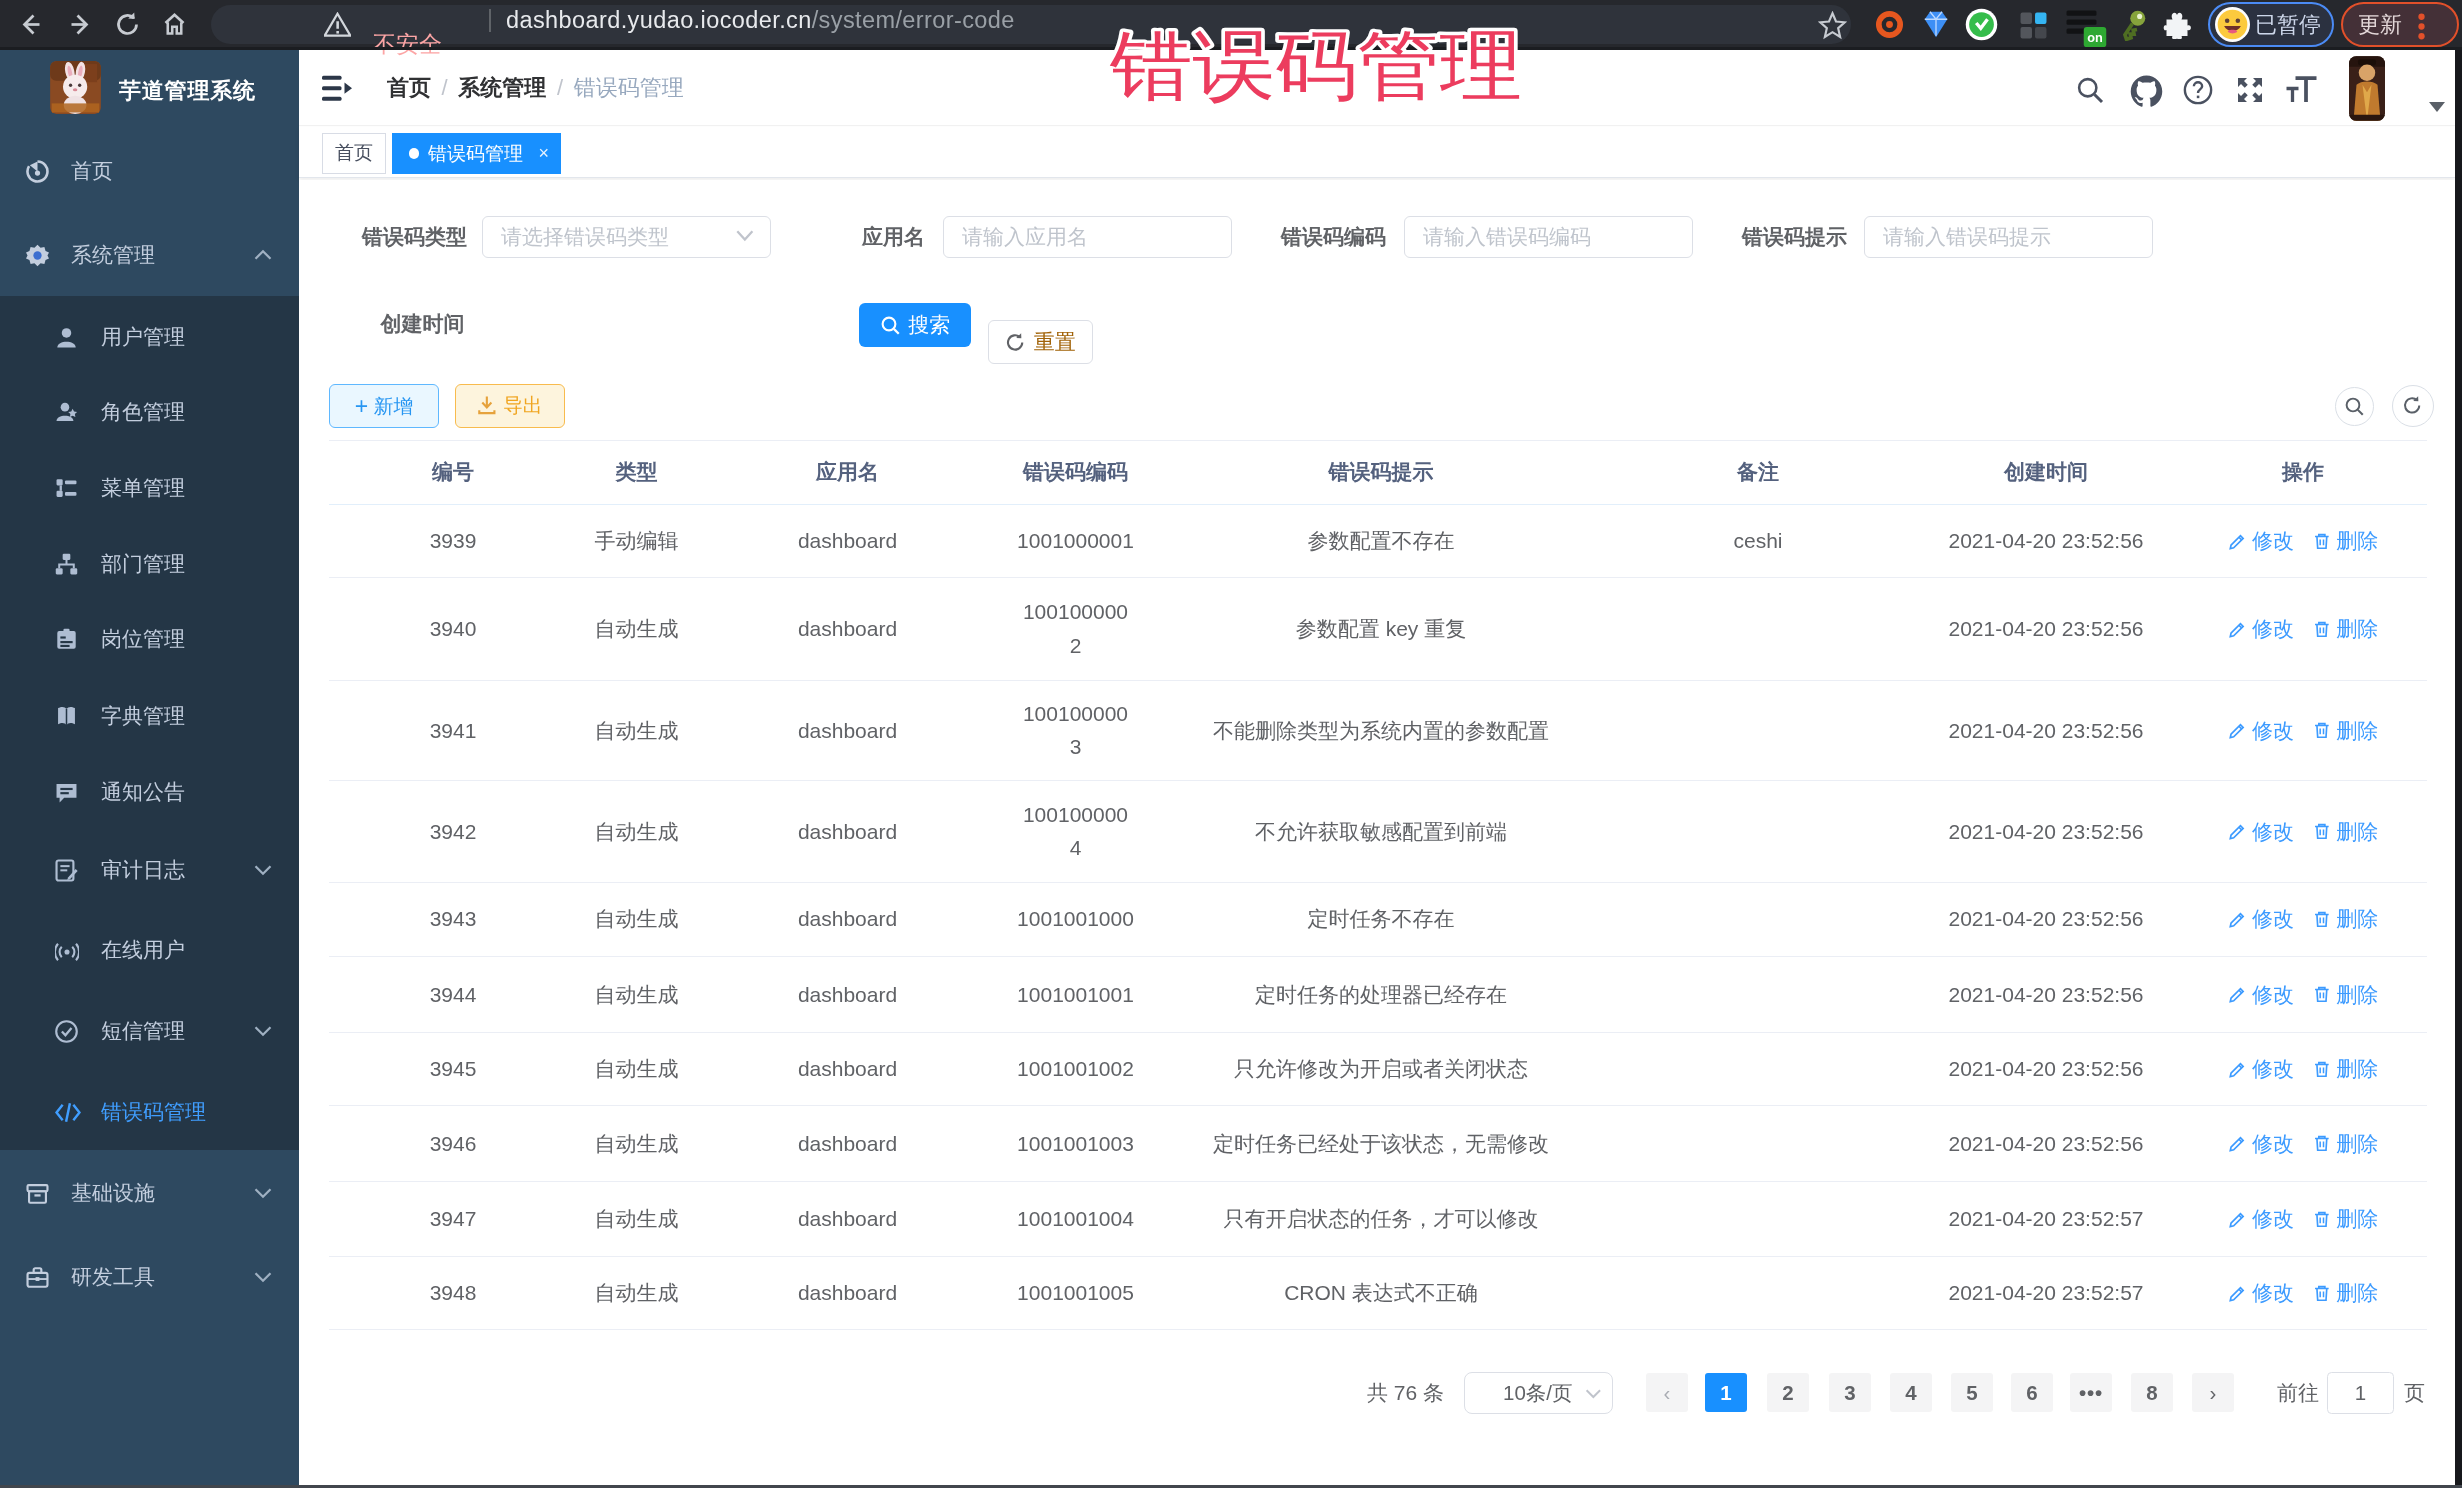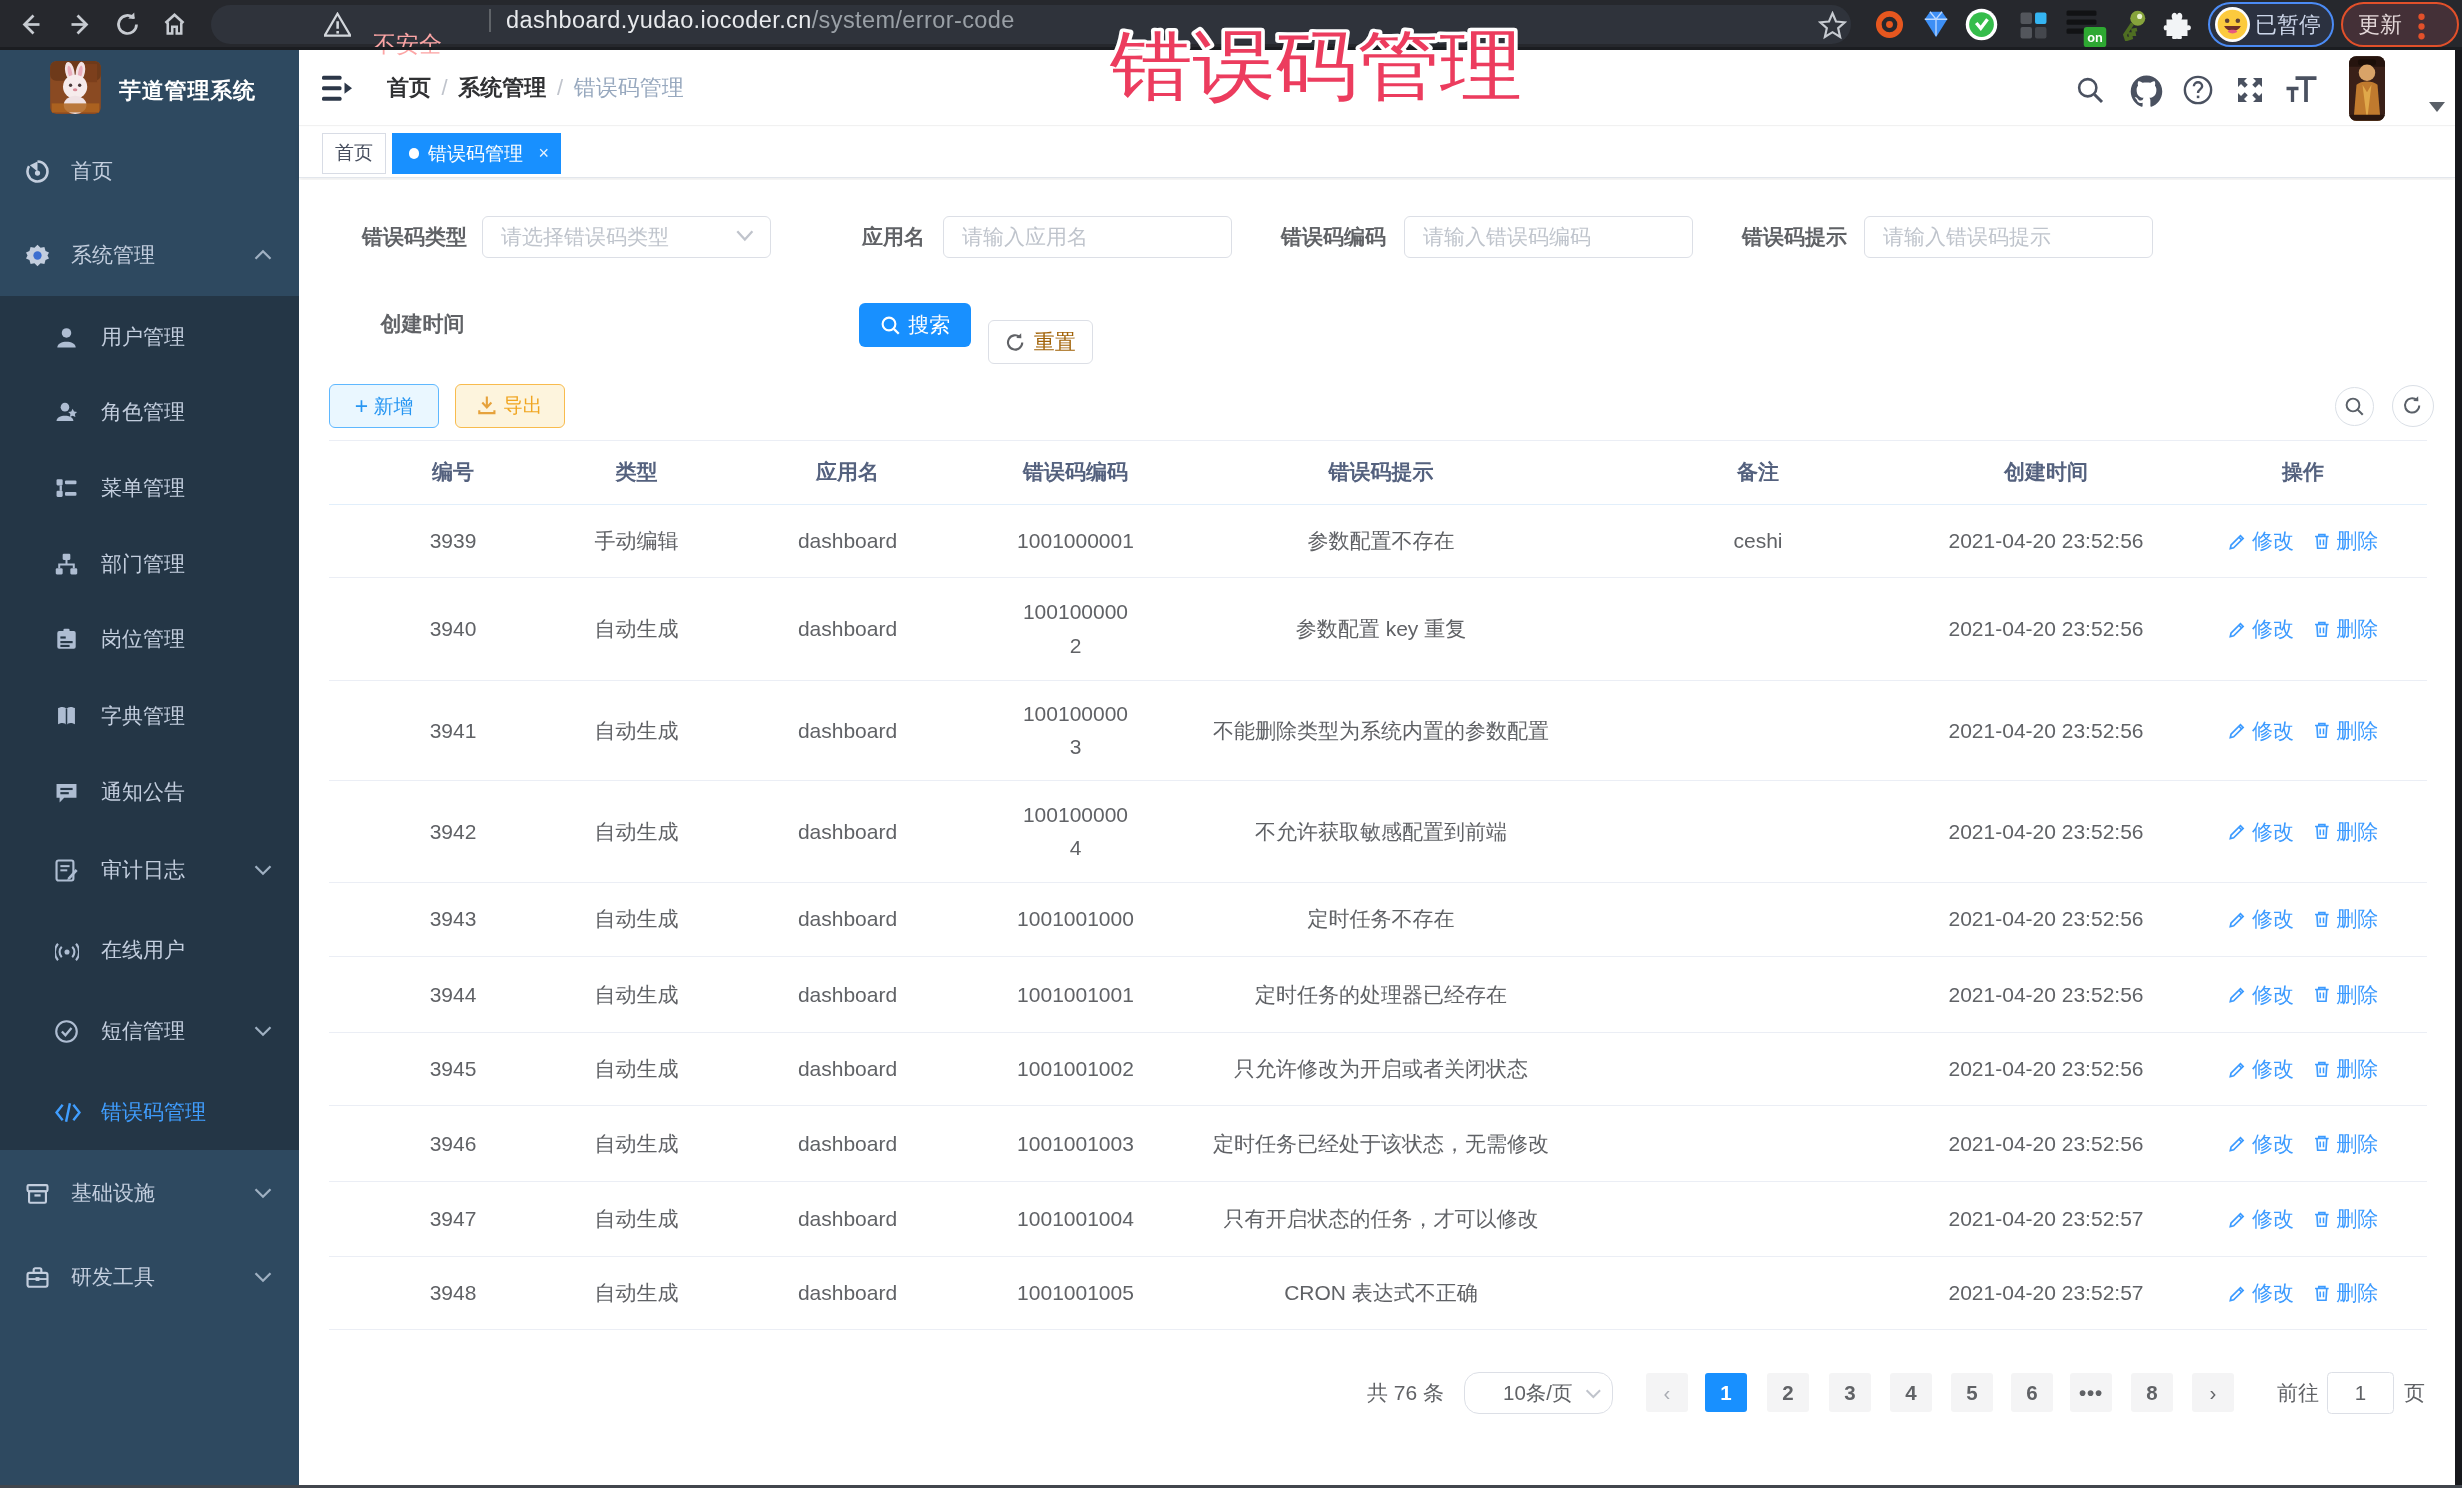--- a/index.html
+++ b/index.html
@@ -73,21 +73,21 @@
 .c1{left:35px;width:178px;} .c2{left:213px;width:189px;} .c3{left:402px;width:233px;}
 .c4{left:636px;width:221px;} .c5{left:857px;width:390px;} .c6{left:1247px;width:364px;}
 .c7{left:1611px;width:212px;} .c8{left:1868px;width:212px;}
 .op { color:#3d9bff; white-space:nowrap; }
 .op .gap { display:inline-block; width:18px; }
 
 
 .pgtxt { position:absolute; top:1193px; height:39px; line-height:39px; font-size:21px; color:#606266; }
 .pbtn { position:absolute; top:1193px; width:42px; height:39px; background:#f4f4f5; border-radius:3px; color:#606266; font-size:20.5px; font-weight:bold; text-align:center; line-height:39px; }
 .pbtn.on { background:#1890ff; color:#fff; }
-.psel { position:absolute; left:1165px; top:1192px; width:149px; height:42px; border:1.5px solid #dcdfe6; border-radius:15px; color:#606266; font-size:20.5px; line-height:39px; }
+.psel { position:absolute; left:1165px; top:1192px; width:149px; height:42px; border:1.5px solid #dcdfe6; border-radius:8px; color:#606266; font-size:20.5px; line-height:39px; }
 .pinp { position:absolute; left:2028px; top:1192px; width:67px; height:42px; border:1.5px solid #dcdfe6; border-radius:4.5px; color:#606266; font-size:20.5px; line-height:39px; text-align:center; }
 
 #rightscroll { position:absolute; left:2455px; top:50px; width:7.6px; height:1438px; background:#17181c; z-index:9; }
 #graffiti { position:absolute; left:1091px; top:3.8px; z-index:10; }
 </style>
 </head>
 <body>
 <div id="chrome">
   <svg class="cico" style="left:16.7px" width="27" height="27" viewBox="0 0 36 36">
       <path d="M22 6 L10 18 L22 30" stroke="#c7cbd1" stroke-width="3.6" fill="none"></path>

